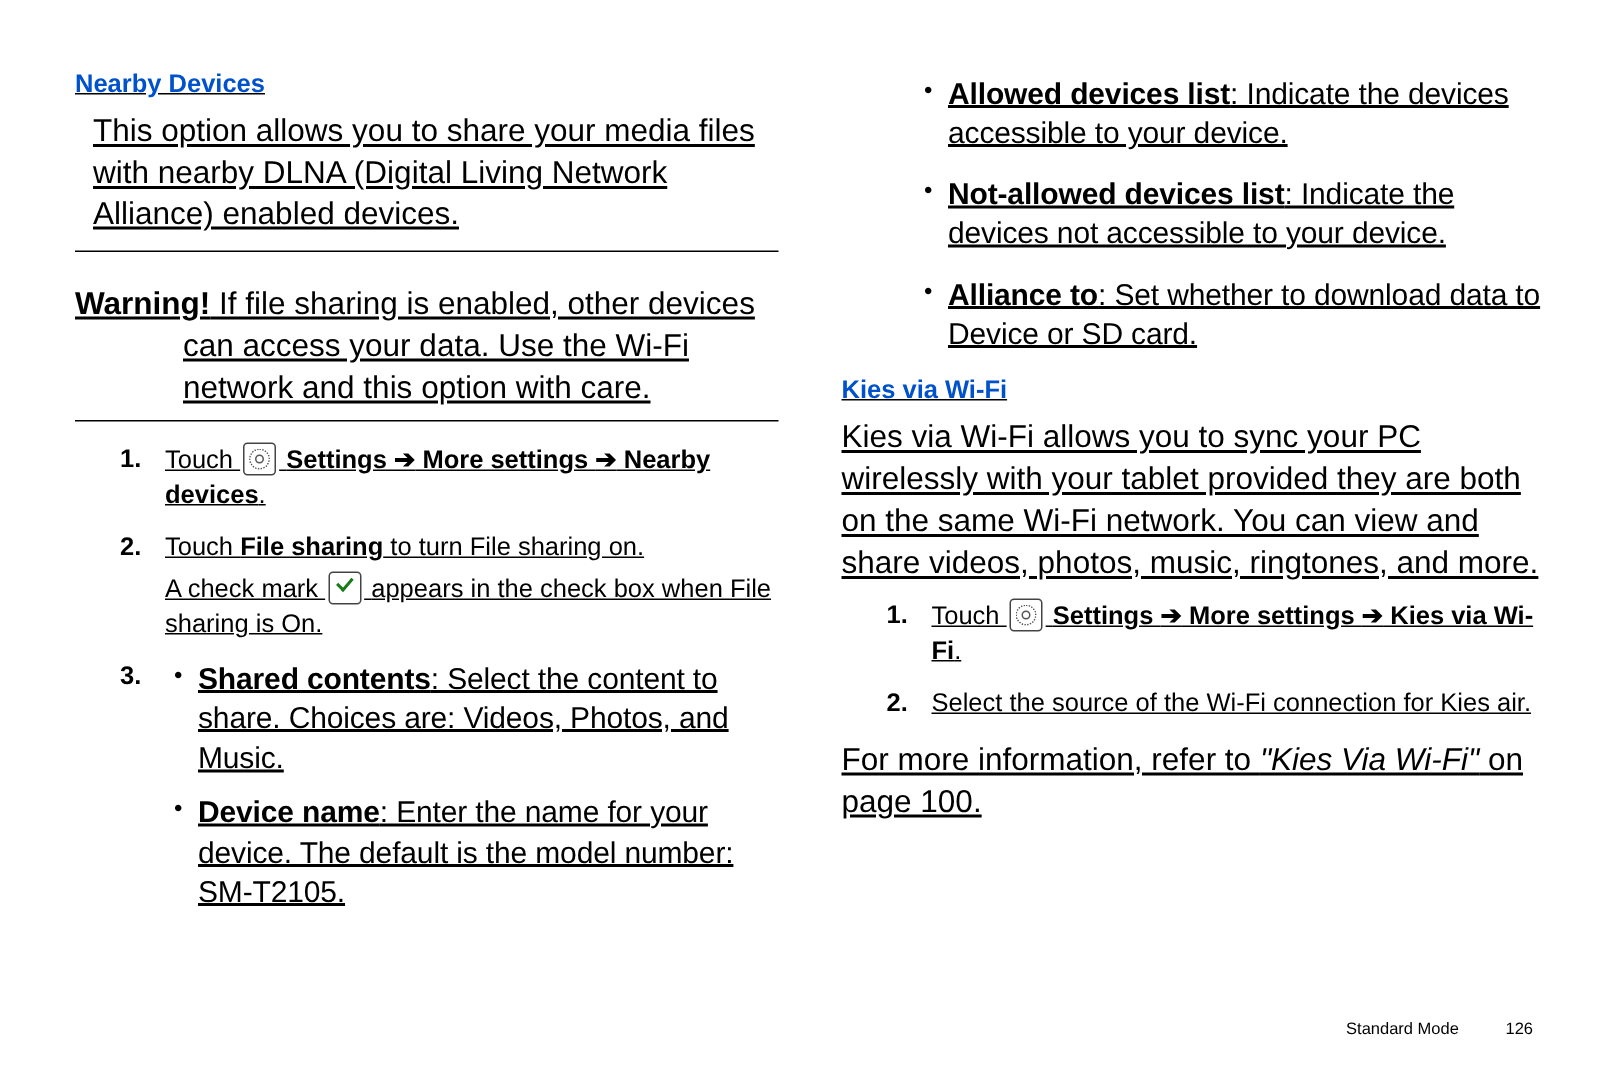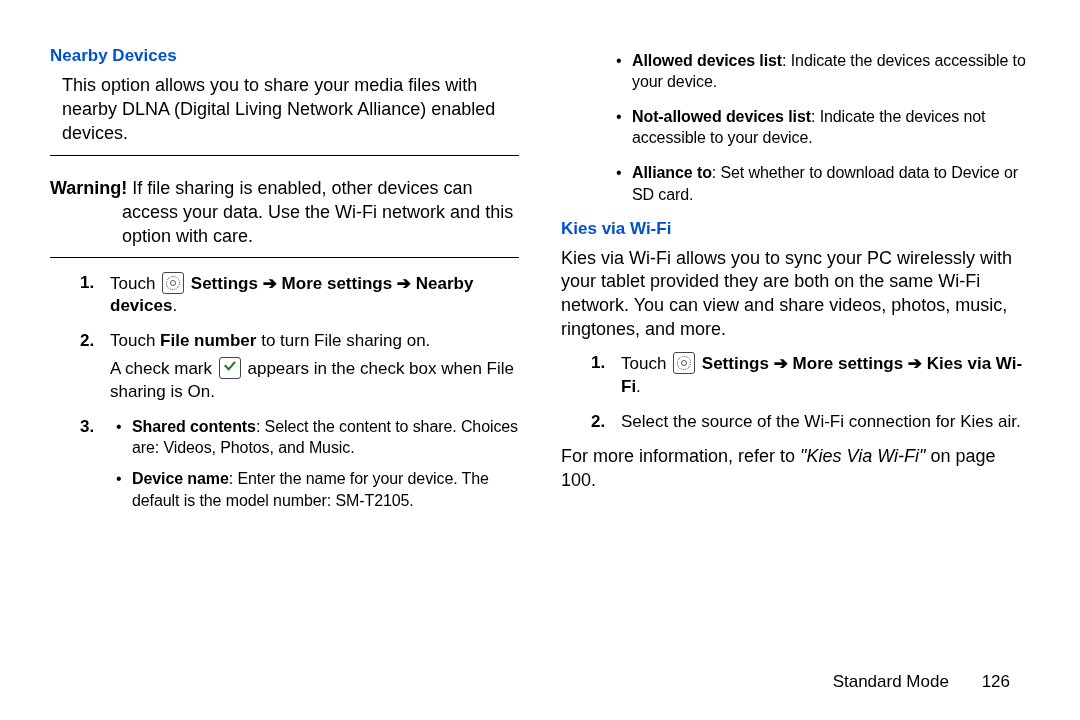--- a/index.html
+++ b/index.html
@@ -14,34 +14,35 @@
   .page {
     position: relative;
     width: 1080px;
     height: 720px;
     box-sizing: border-box;
     padding: 46px 50px 40px 50px;
   }
   .cols {
     display: flex;
     gap: 42px;
+    text-decoration: underline;
   }
   .col {
     width: 470px;
   }
   .section-title {
     color: #0052cc;
     font-weight: bold;
     font-size: 17px;
     margin: 0 0 8px 0;
     font-family: Arial, Helvetica, sans-serif;
   }
   p {
     margin: 0 0 10px 0;
-    font-size: 18px;
+    font-size: 21px;
     line-height: 1.32;
   }
   .indent1 { padding-left: 12px; }
   .warning-block {
     border-top: 1.5px solid #000;
     border-bottom: 1.5px solid #000;
     padding: 21px 0 8px 0;
     margin: 6px 0 14px 0;
   }
   .warning-block p { margin: 0; }
@@ -70,21 +71,21 @@
   }
   ul.bullets {
     list-style: none;
     padding: 0;
     margin: 4px 0 0 0;
   }
   ul.bullets > li {
     position: relative;
     padding-left: 22px;
     margin-bottom: 10px;
-    font-size: 16px;
+    font-size: 20px;
     line-height: 1.32;
     font-stretch: condensed;
     letter-spacing: -0.1px;
   }
   ul.bullets.right > li {
     padding-left: 16px;
     margin-bottom: 14px;
   }
   ul.bullets > li::before {
     content: "•";
@@ -136,23 +137,23 @@
   .icon-check::after {
     content: "";
     position: absolute;
     left: 6px; top: 7px;
     width: 11px; height: 2px;
     background: #1a7a1a;
     transform: rotate(-50deg);
   }
   .footer {
     position: absolute;
-    right: 70px;
+    right: 58px;
     bottom: 28px;
-    font-size: 17px;
+    font-size: 11px;
   }
   .footer .pg { margin-left: 28px; }
   .ital { font-style: italic; }
   .cond { letter-spacing: -0.2px; }
 </style>
 </head>
 <body>
 
 <div class="page">
   <div class="cols">
@@ -173,21 +174,21 @@
 
       <ol class="steps">
         <li>
           <span class="num">1.</span>
           <span>Touch </span>
           <span class="icon-box icon-gear"></span>
           <span class="b"> Settings </span><span class="b arrow">➔</span><span class="b"> More settings </span><span class="b arrow">➔</span><span class="b"> Nearby devices</span><span>.</span>
         </li>
         <li>
           <span class="num">2.</span>
-          <span>Touch </span><span class="b">File number</span><span> to turn File sharing on.</span>
+          <span>Touch </span><span class="b">File sharing</span><span> to turn File sharing on.</span>
           <div style="margin-top:4px;">
             <span>A check mark </span>
             <span class="icon-box icon-check"></span>
             <span> appears in the check box when File sharing is On.</span>
           </div>
         </li>
         <li>
           <span class="num">3.</span>
           <ul class="bullets">
             <li class="cond">

